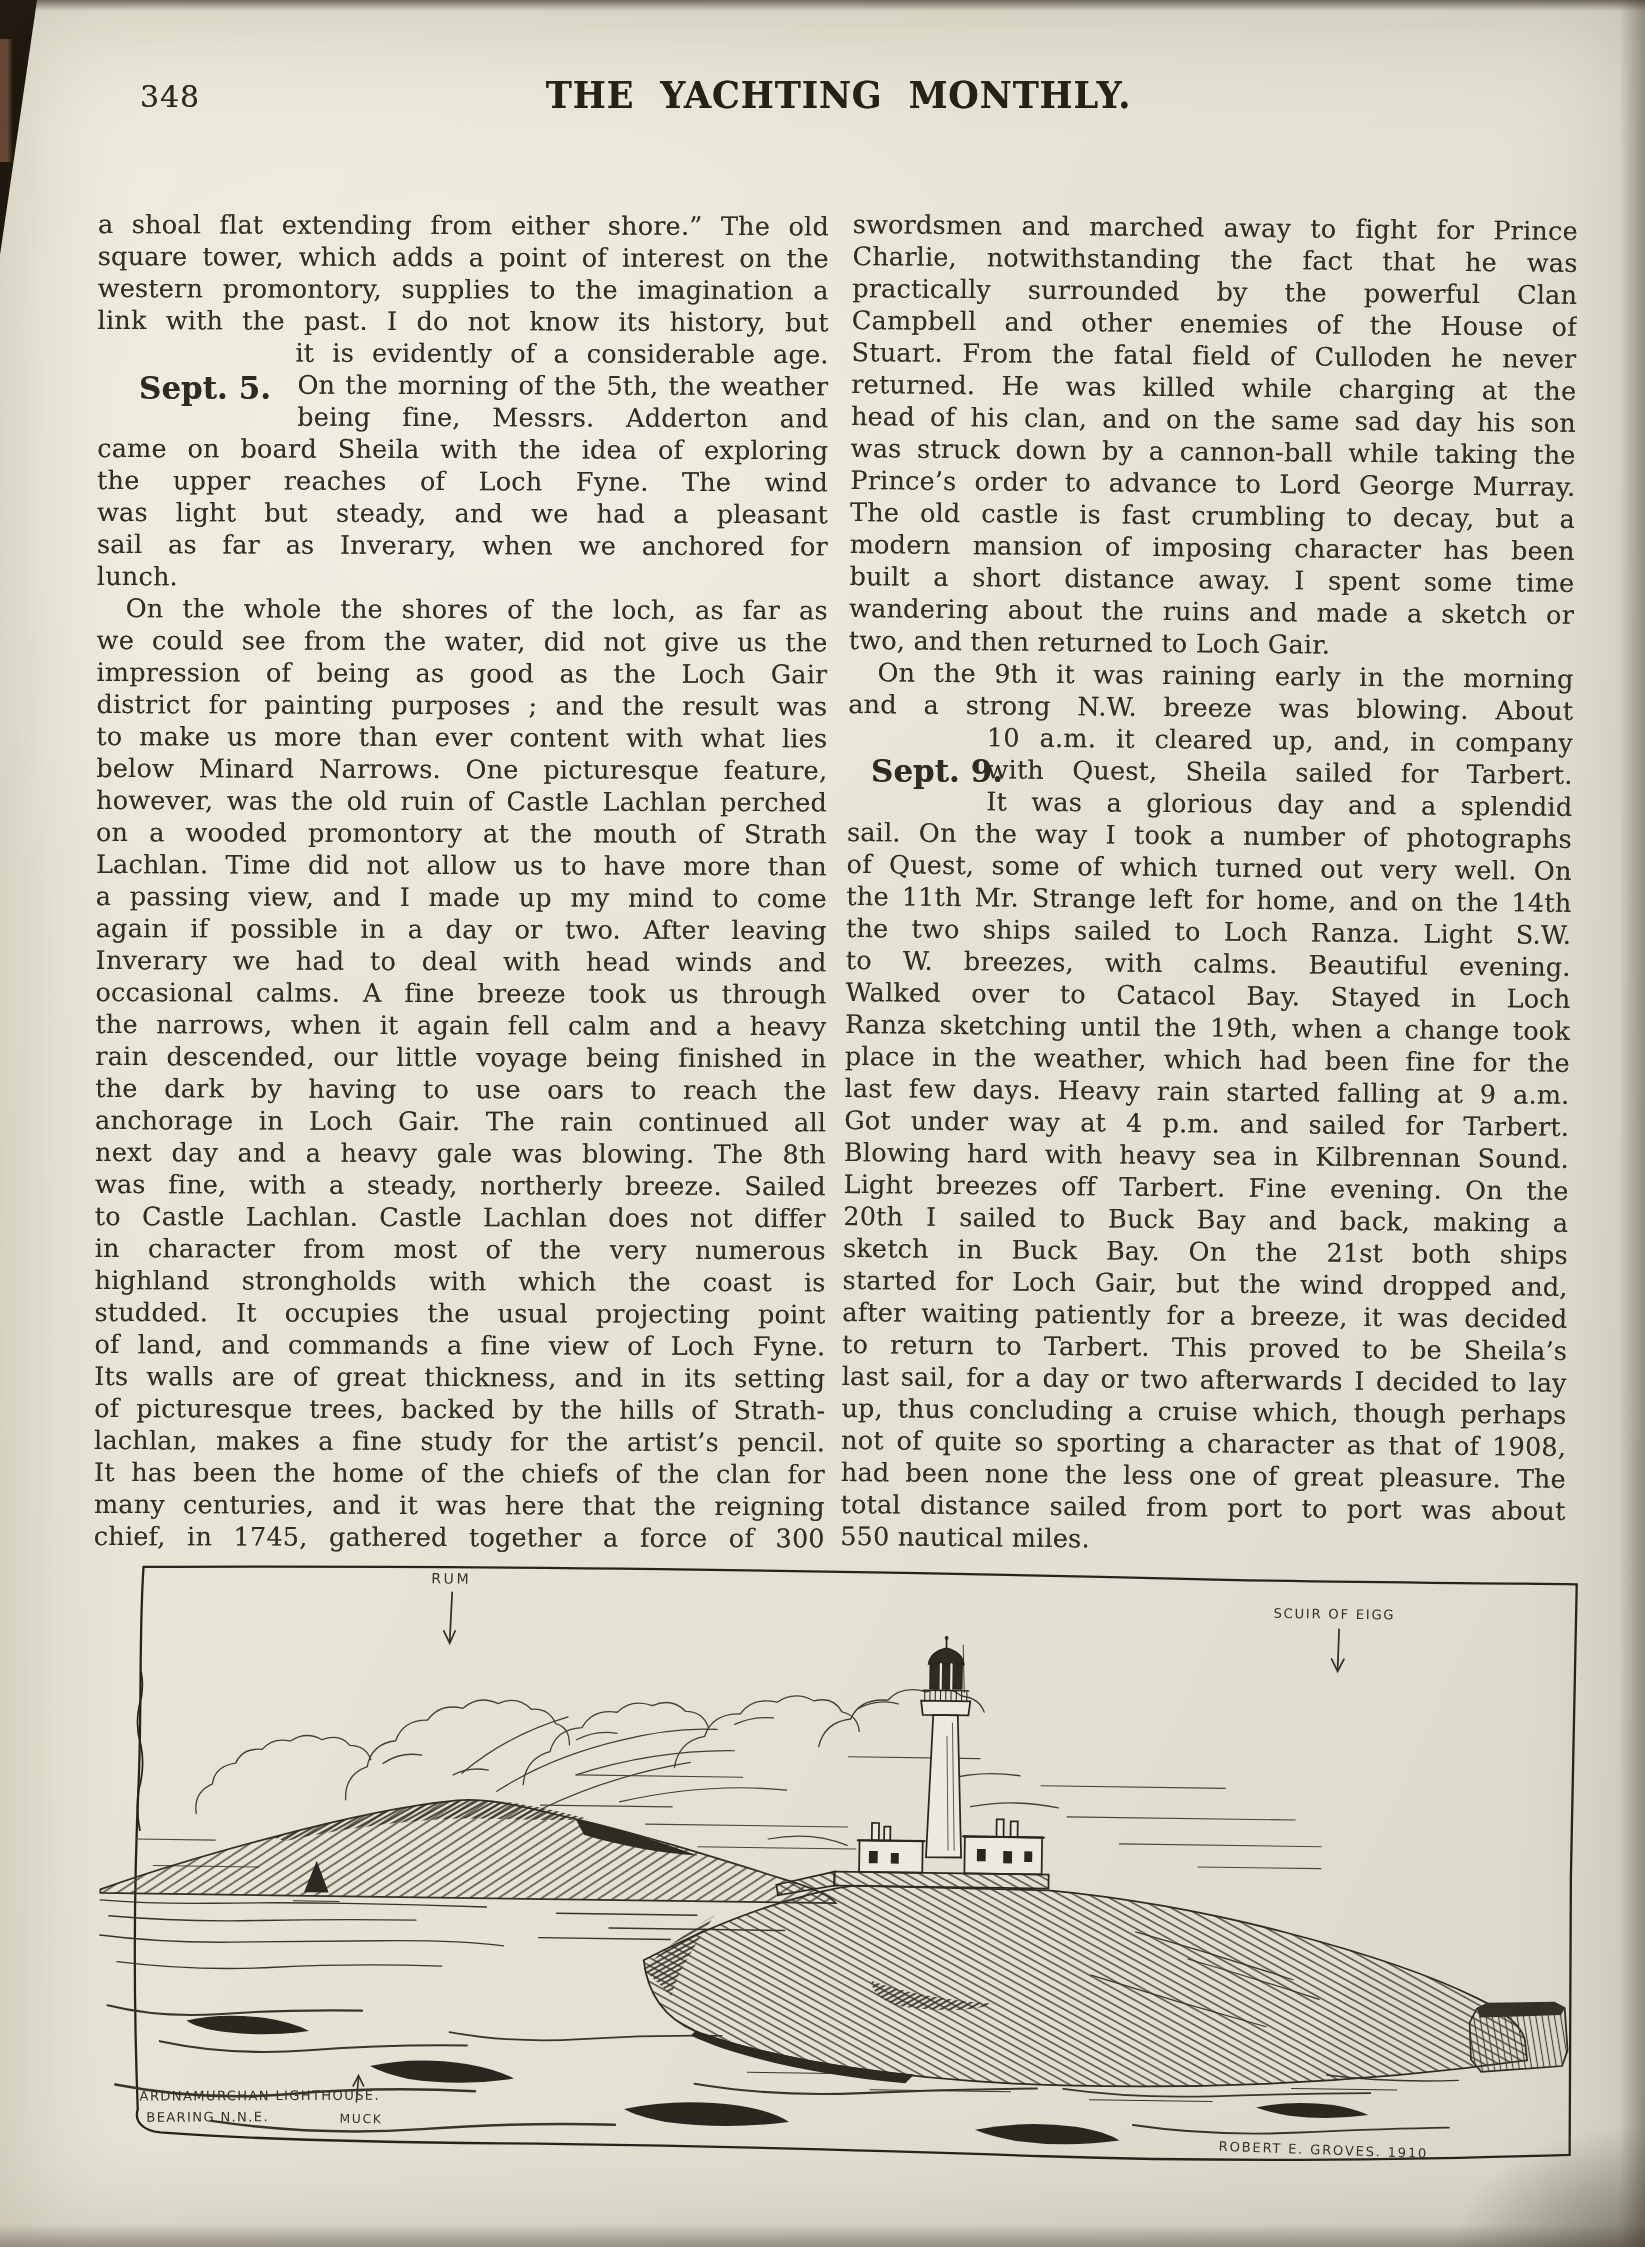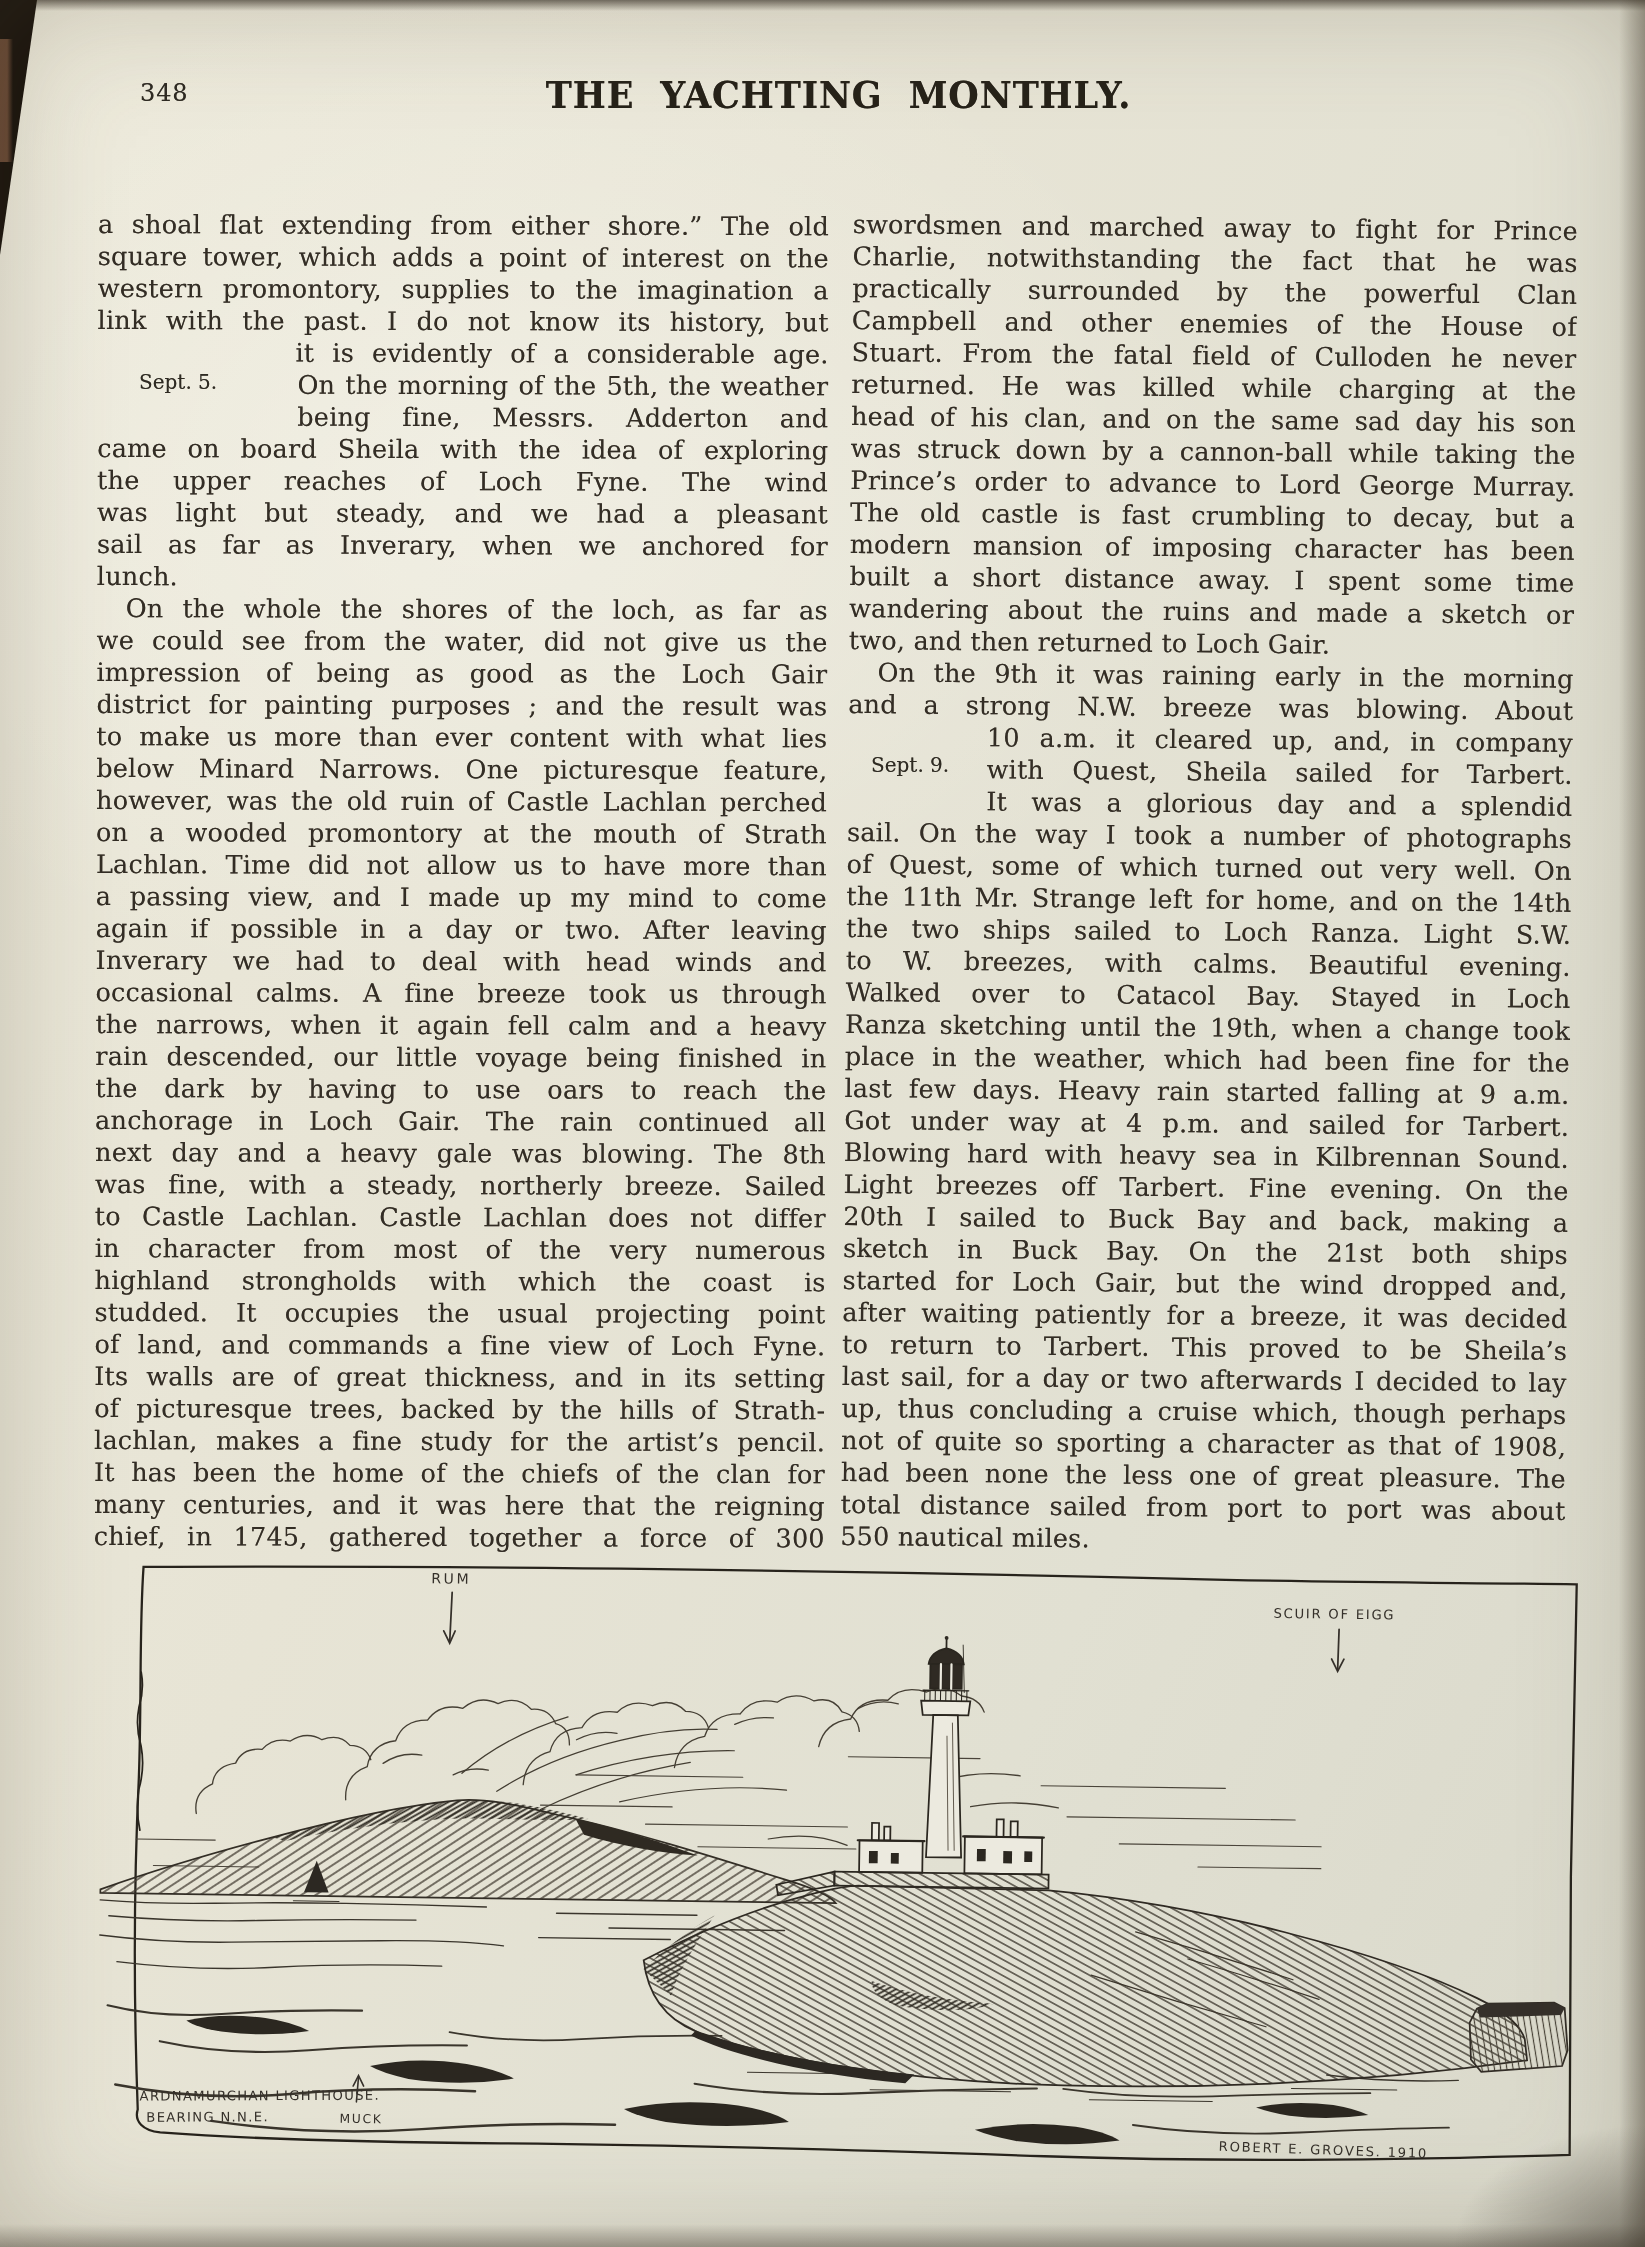--- a/index.html
+++ b/index.html
@@ -27,21 +27,21 @@
     background:linear-gradient(to right,#74503a,#74503a 55%,rgba(116,80,58,0));opacity:.85;}
   .edge-right{position:absolute;right:0;top:0;width:26px;height:100%;
     background:linear-gradient(to left,rgba(64,56,44,0.42),rgba(64,56,44,0));}
   .edge-bottom{position:absolute;left:0;bottom:0;width:100%;height:23px;
     background:linear-gradient(to top,rgba(58,50,40,0.4),rgba(58,50,40,0));}
   .corner-br{position:absolute;right:0;bottom:0;width:193px;height:123px;
     background:radial-gradient(at 100% 100%,rgba(48,42,34,0.5),rgba(48,42,34,0) 70%);}
   
   .pagenum{
     position:absolute;left:140px;top:79px;
-    font-size:24px;color:#2e2a23;letter-spacing:0.9px;
+    font-size:30px;color:#2e2a23;letter-spacing:0.9px;
     text-shadow:0 0 0.5px rgba(46,42,35,.6);
   }
   .title{
     position:absolute;left:0;right:0;top:74px;text-align:center;
     font-size:35px;font-weight:700;color:#262219;
     letter-spacing:0.9px;word-spacing:13px;
     transform:translateX(16px) scaleY(1.06);
     text-shadow:0 0 0.6px rgba(38,34,25,.65);
   }
   
@@ -51,21 +51,21 @@
     text-shadow:0 0 0.6px rgba(51,45,37,.55);
   }
   .col-left{left:98px;width:731px;transform:rotate(.18deg);transform-origin:top left;}
   .col-right{left:853px;width:725px;transform:rotate(.55deg);transform-origin:top left;}
   .tline{
     height:32px;line-height:32px;overflow:hidden;
     text-align:justify;text-align-last:justify;
   }
   .tline.nojust{text-align:left;text-align-last:left;}
   .mnote{
-    position:absolute;font-size:20px;font-weight:400;color:#2e2a22;
+    position:absolute;font-size:31px;font-weight:700;color:#2e2a22;
     text-shadow:0 0 0.6px rgba(46,42,34,.55);
   }
   .mnote-5{left:139px;top:370px;}
   .mnote-9{left:871px;top:753px;text-align:center;}
   
   .illo{position:absolute;left:83px;top:1559px;width:1497px;height:610px;}
   .illo text{font-family:"DejaVu Sans",sans-serif;fill:#35302a;}
 </style>
 </head>
 <body>

